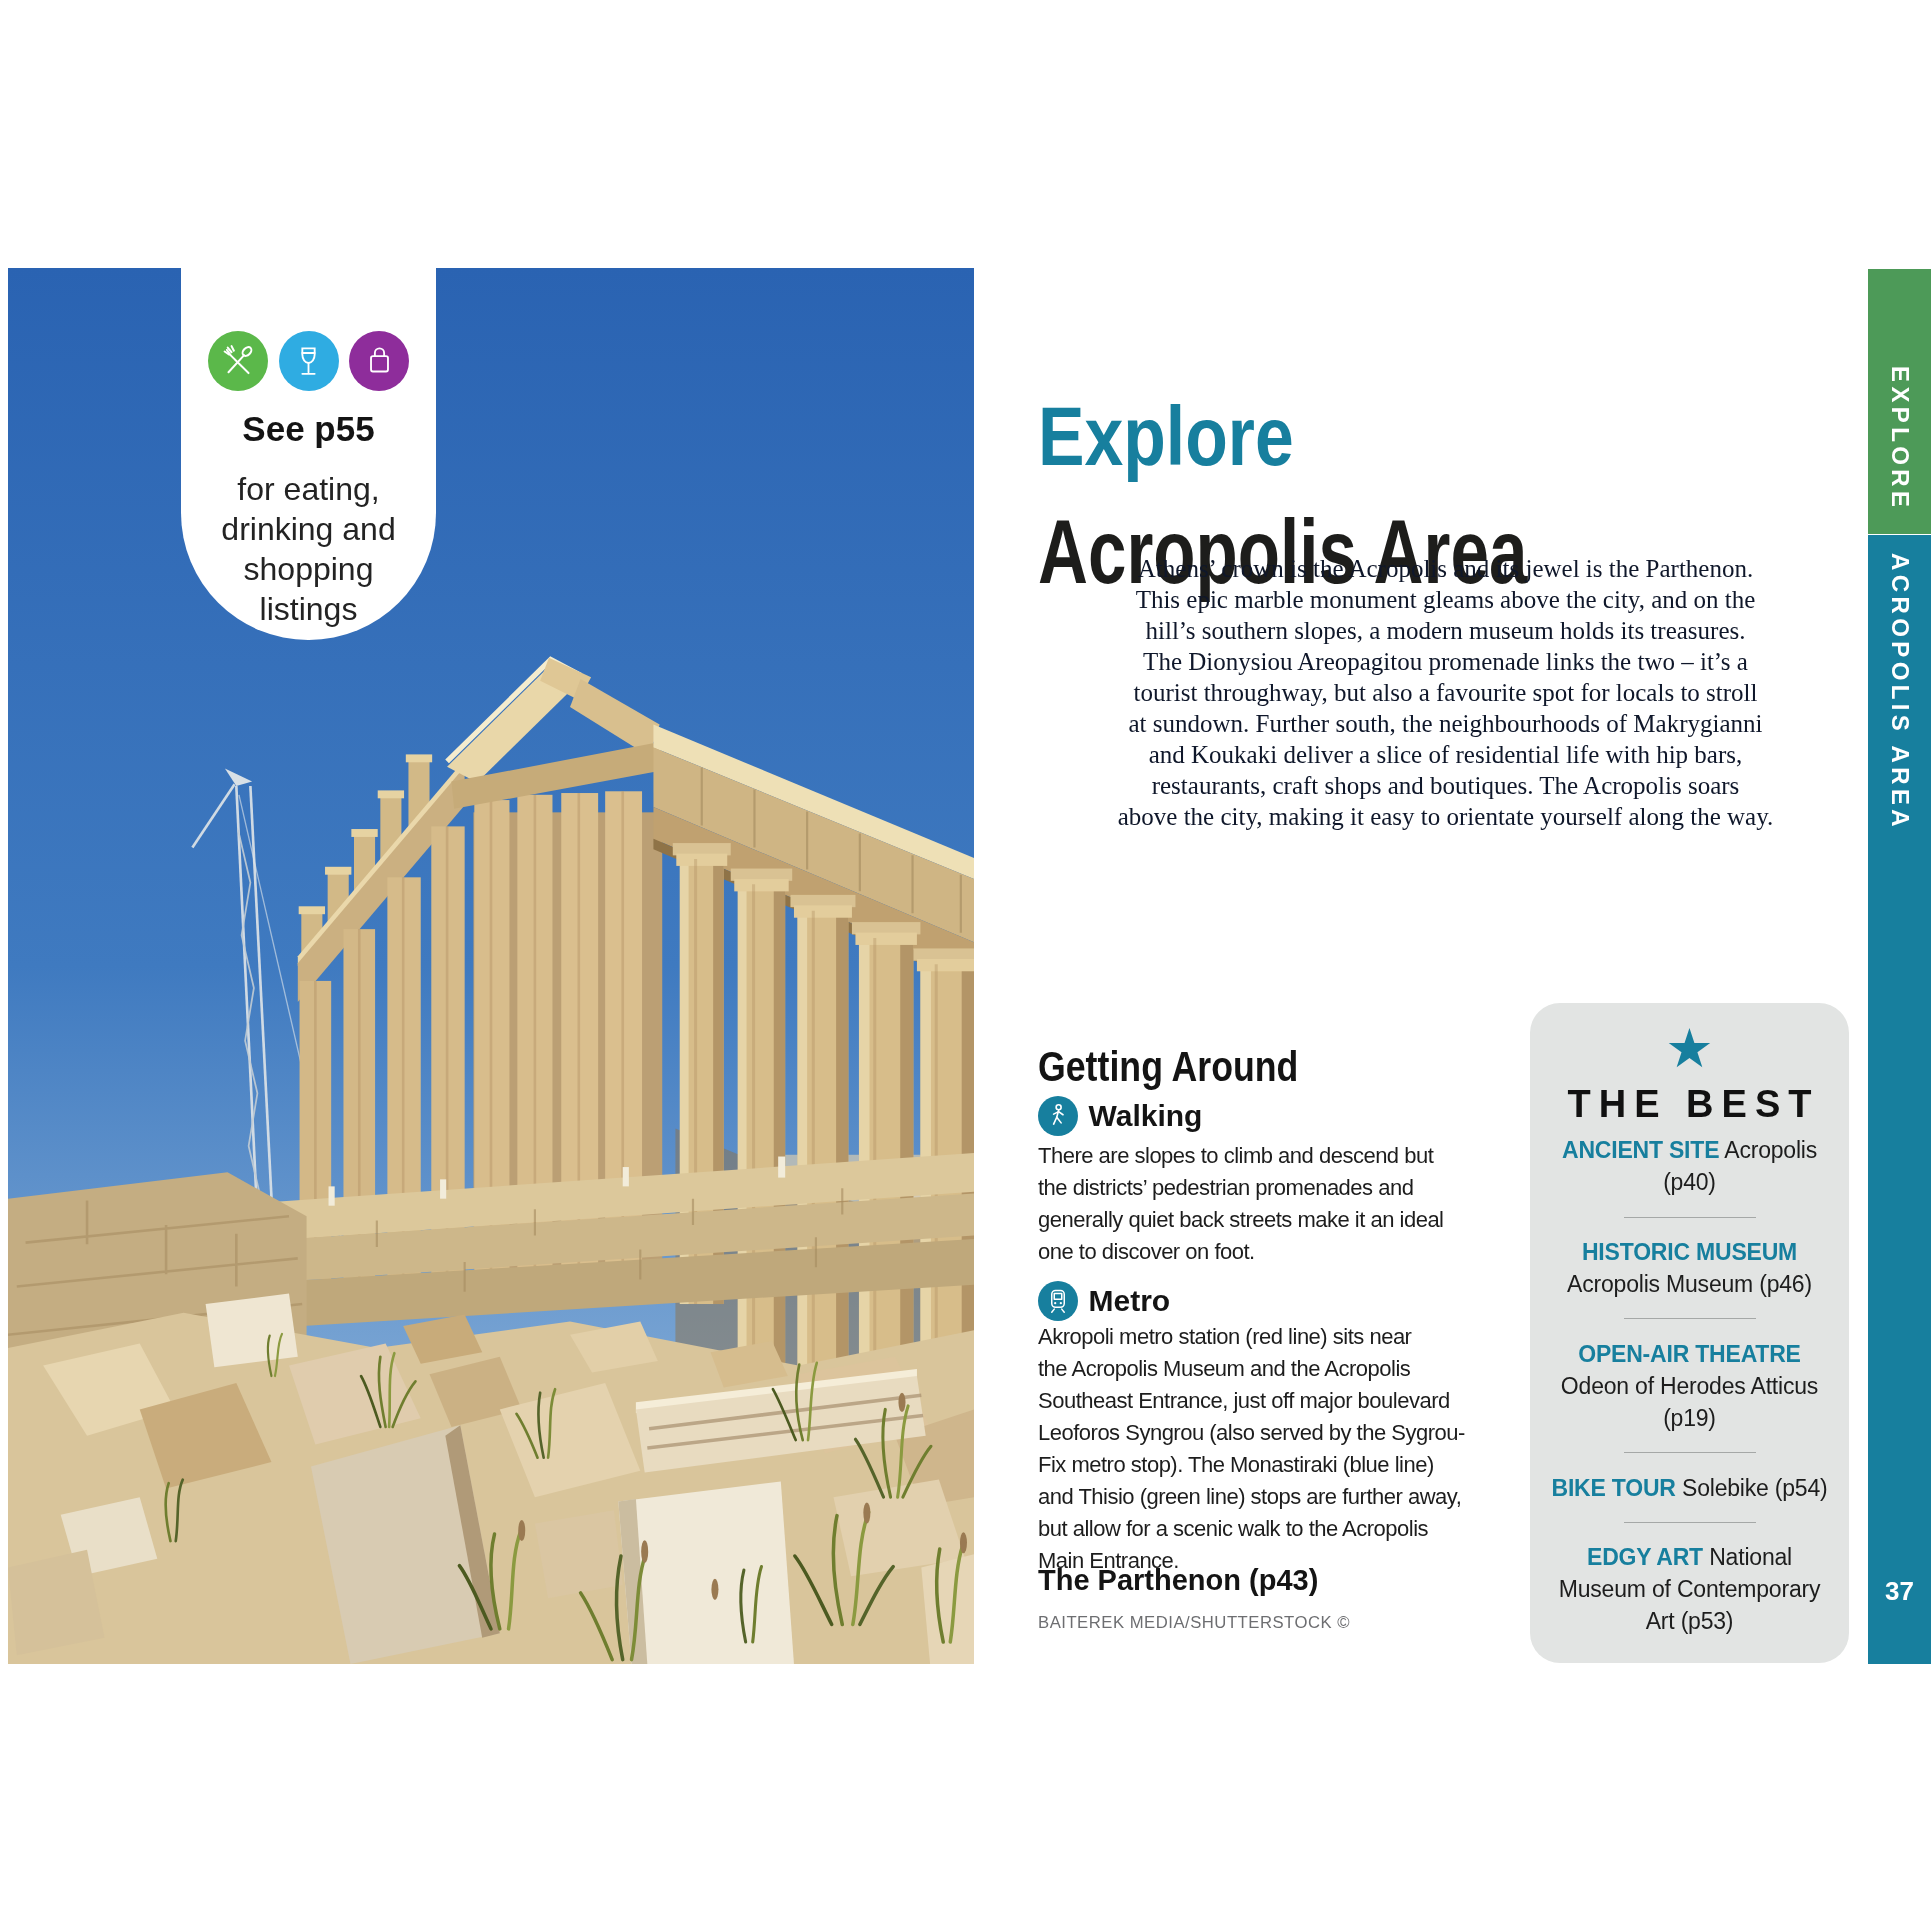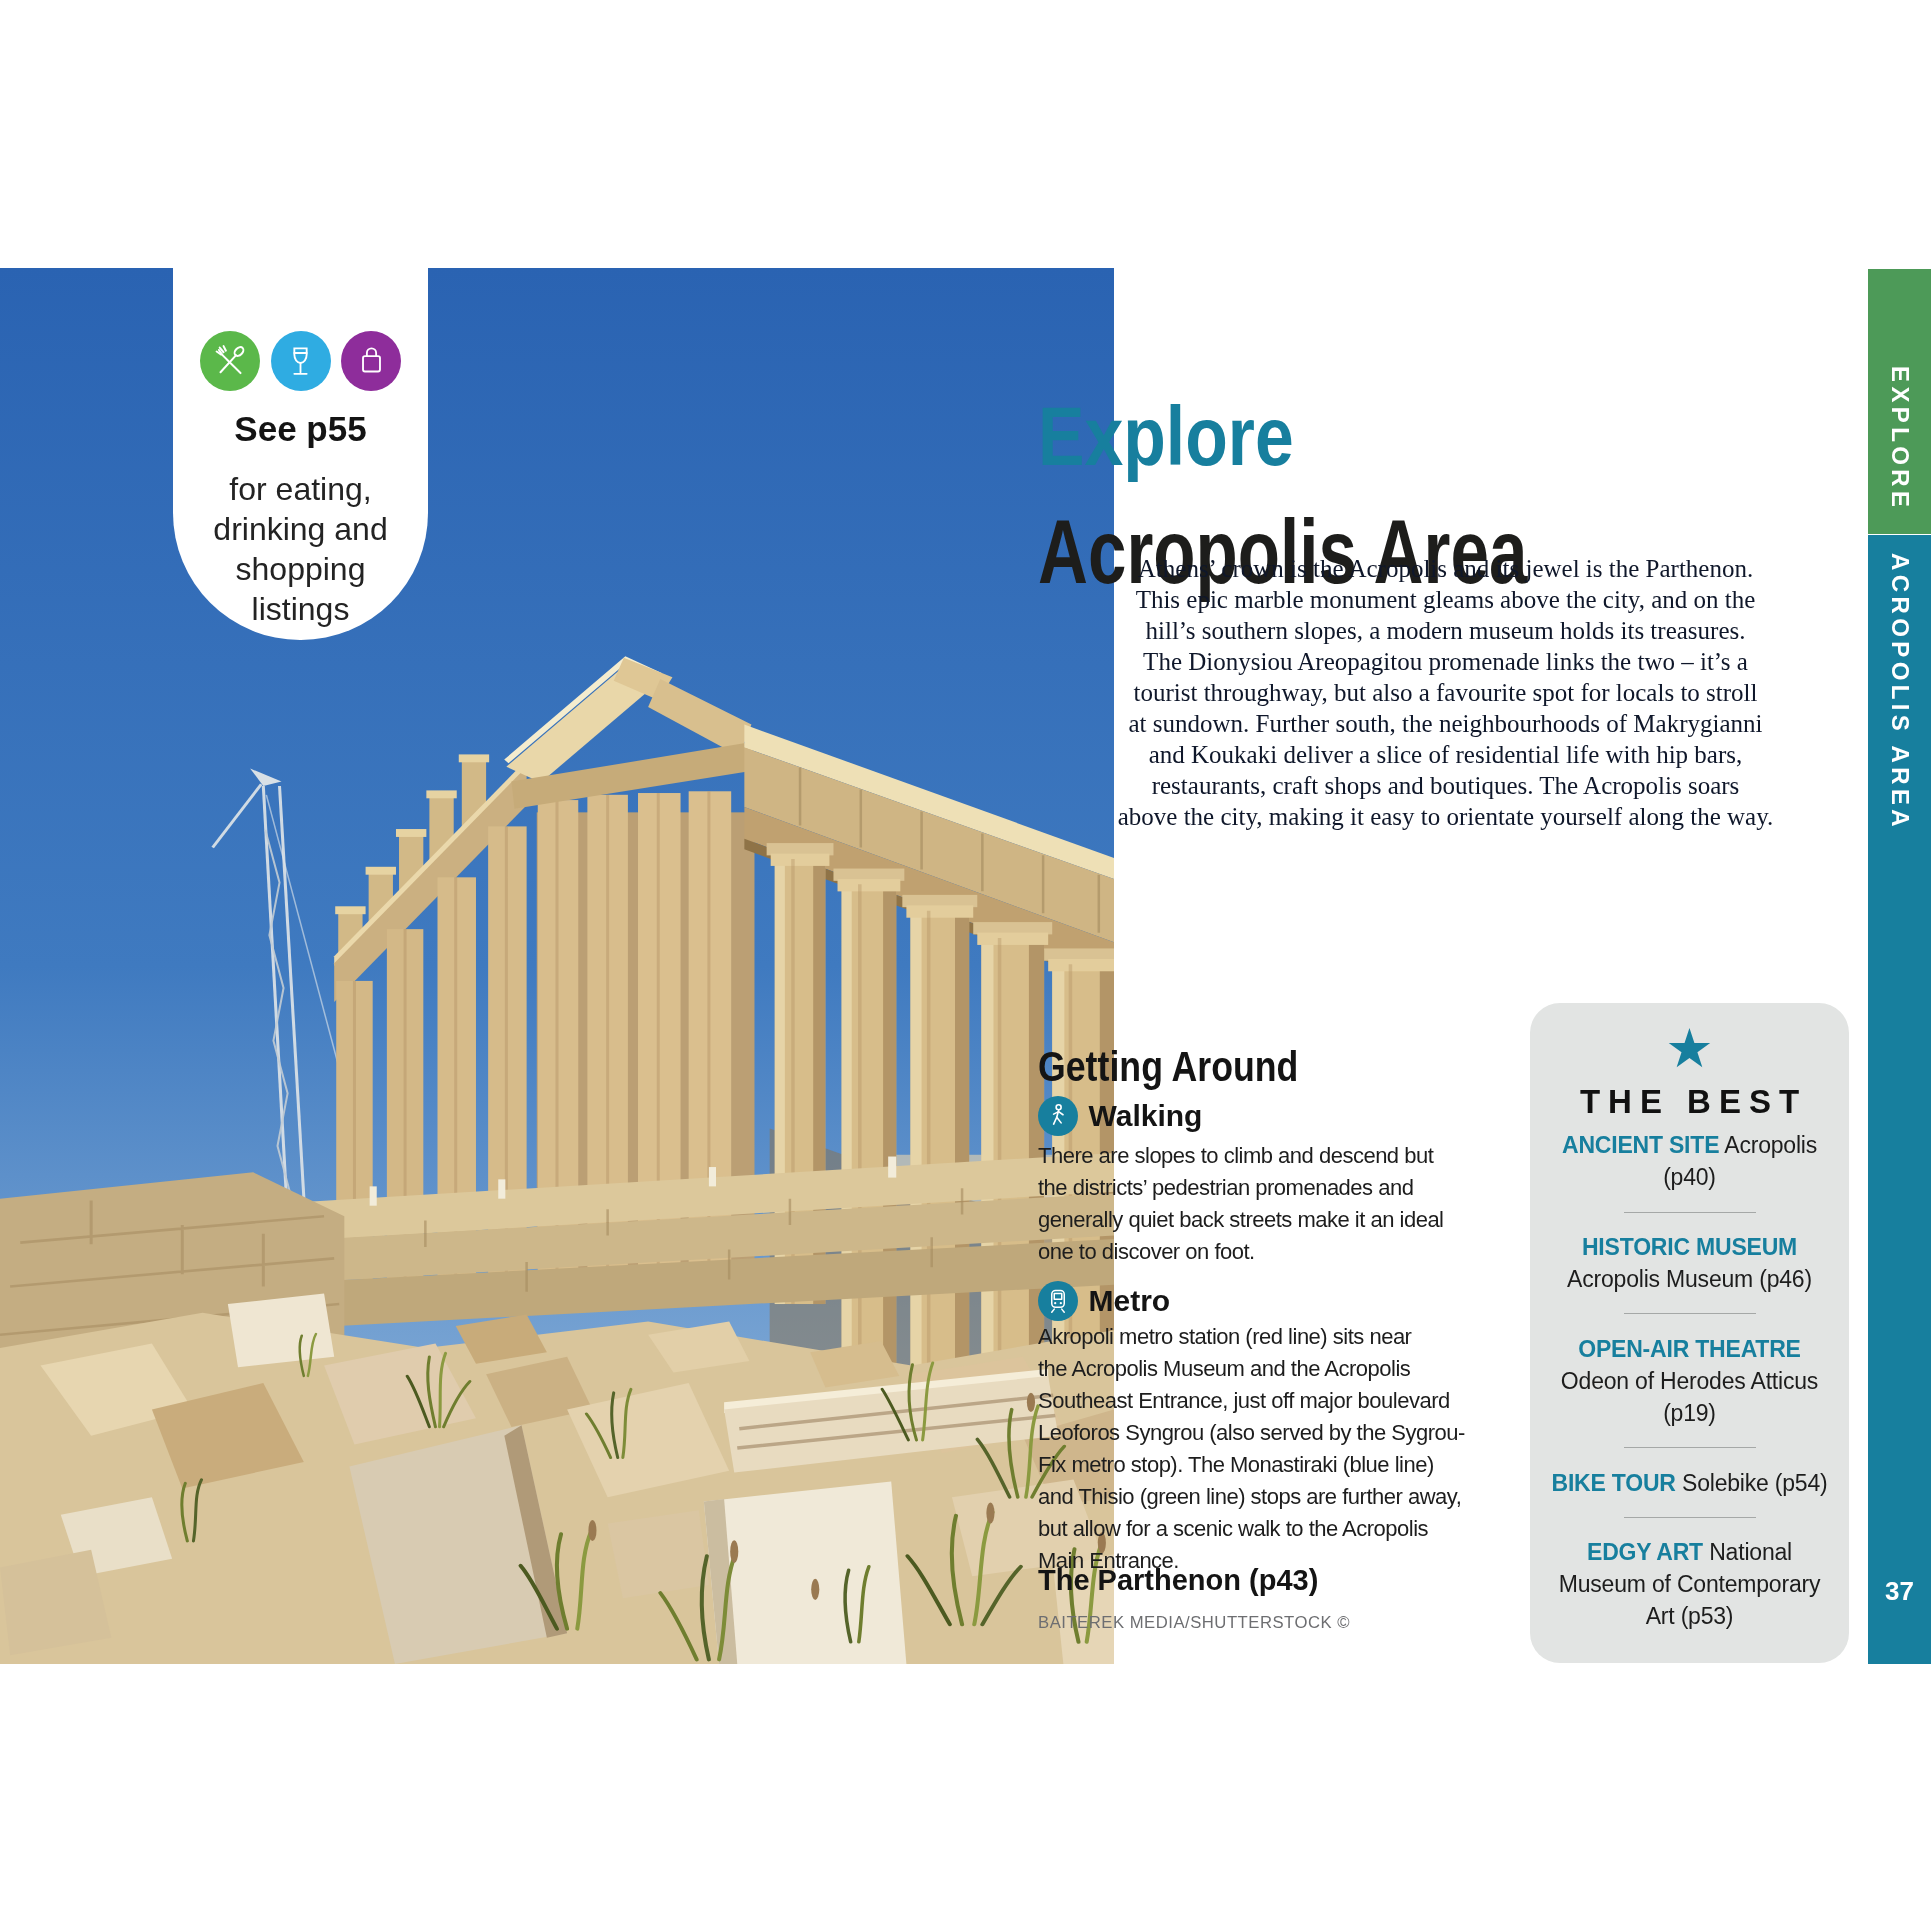--- a/index.html
+++ b/index.html
@@ -1,20 +1,20 @@
 <!DOCTYPE html>
 <html style="--teal: #177f9e; --green-tab: #4d9a58; --icon-green: #5bb84a; --icon-blue: #2face2; --icon-purple: #8e2d9b; --box-bg: #e2e4e3;font-size:14px"><head>
 <meta charset="utf-8">
 <style>
   html,body{margin:0;padding:0;background:#ffffff;}
   .page{position:relative;width:1931px;height:1931px;background:#fff;overflow:hidden;
         font-family:"Liberation Sans",sans-serif;color:#1c1c1c;}
 
   
-  .photo{position:absolute;left:0;top:268px;width:1114px;height:1396px;overflow:hidden;}
+  .photo{position:absolute;left:8px;top:268px;width:966px;height:1396px;overflow:hidden;}
   .photo svg{display:block;width:100%;height:100%;}
 
   
   .bubble{position:absolute;left:173px;top:0;width:255px;height:372px;background:#ffffff;
           border-radius:0 0 127px 127px;text-align:center;}
   .bubble-icons{margin-top:63px;display:flex;justify-content:center;gap:10.5px;}
   .circle{width:60px;height:60px;border-radius:50%;display:flex;align-items:center;justify-content:center;}
   .circle svg{width:37px;height:37px;}
   .c-green{background:var(--icon-green);}
   .c-blue{background:var(--icon-blue);}
@@ -47,21 +47,21 @@
 
   .caption{position:absolute;left:1038px;top:1564px;}
   .cap-title{font-size:29px;font-weight:bold;color:#141414;}
   .cap-credit{margin-top:16px;font-size:16.7px;color:#6d6e71;letter-spacing:0.5px;}
 
   
   .best-box{position:absolute;left:1530px;top:1003px;width:319px;height:660px;
             background:var(--box-bg);border-radius:30px;text-align:center;box-sizing:border-box;
             padding-top:19.3px;}
   .star{font-family:"DejaVu Sans",sans-serif;font-size:54px;line-height:1;color:var(--teal);}
-  .best-head{margin-top:7px;font-size:33px;font-weight:bold;letter-spacing:8px;padding-left:8px;color:#111;}
+  .best-head{margin-top:7px;font-size:38px;font-weight:bold;letter-spacing:8px;padding-left:8px;color:#111;}
   .best-items{margin-top:8px;}
   .best-item{font-size:23px;line-height:32px;letter-spacing:-0.2px;width:290px;margin:0 auto;color:#1d1d1d;}
   .best-item .cat{font-weight:bold;color:var(--teal);}
   .divider{width:132px;border:none;border-top:1.8px solid #a5a8a7;margin:18.4px auto;}
 
   
   .edge-tab{position:absolute;left:1868px;width:63px;display:flex;flex-direction:column;align-items:center;}
   .edge-tab .vtext{writing-mode:vertical-rl;text-orientation:mixed;color:#fff;font-weight:bold;
                    font-size:24px;letter-spacing:4.4px;}
   .tab-green{top:269px;height:265px;background:var(--green-tab);justify-content:flex-end;padding-bottom:23px;box-sizing:border-box;}

